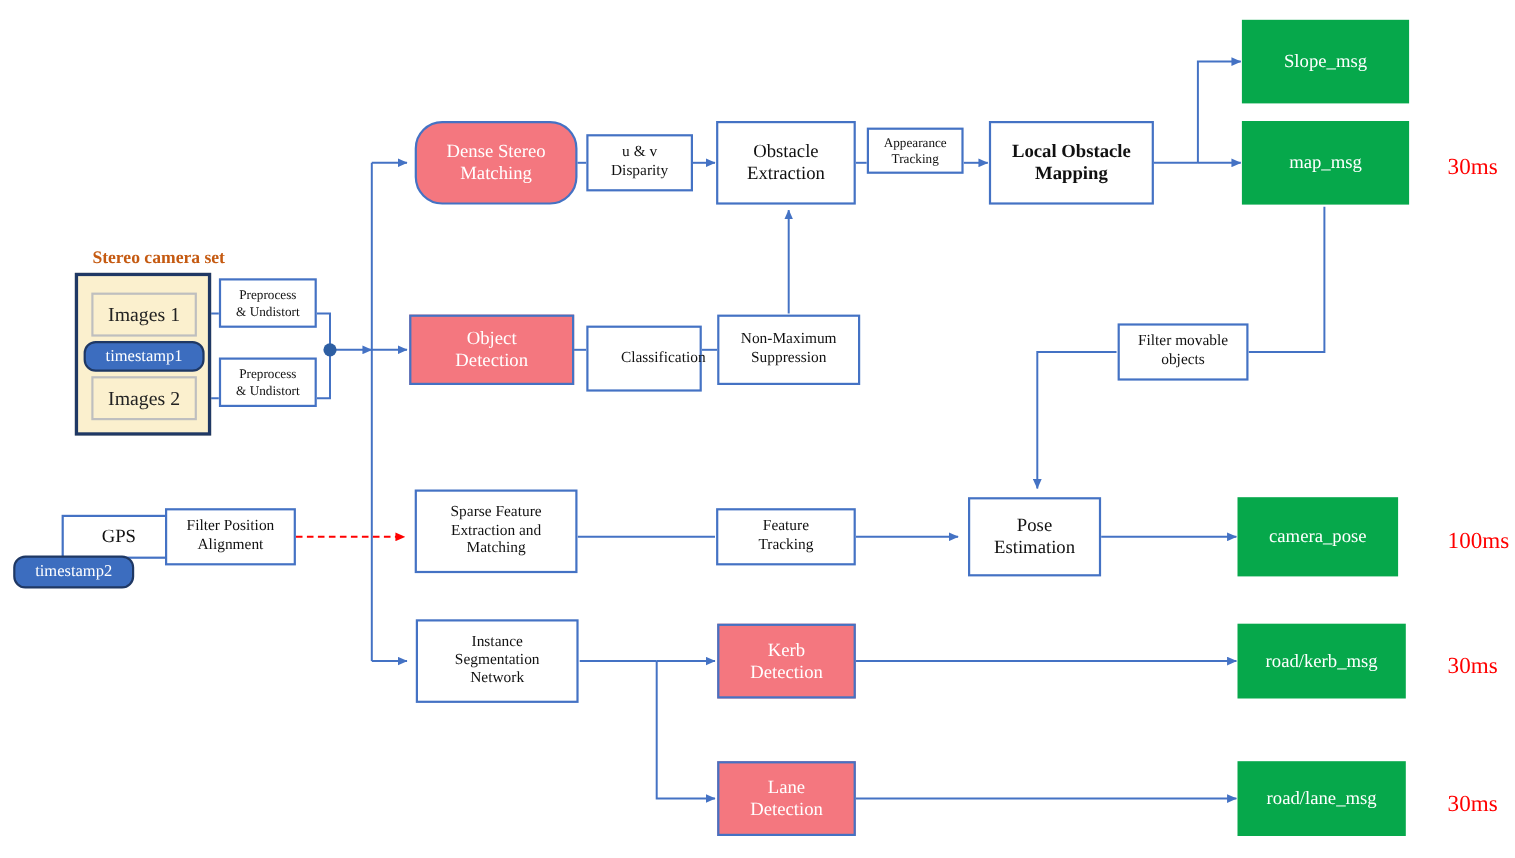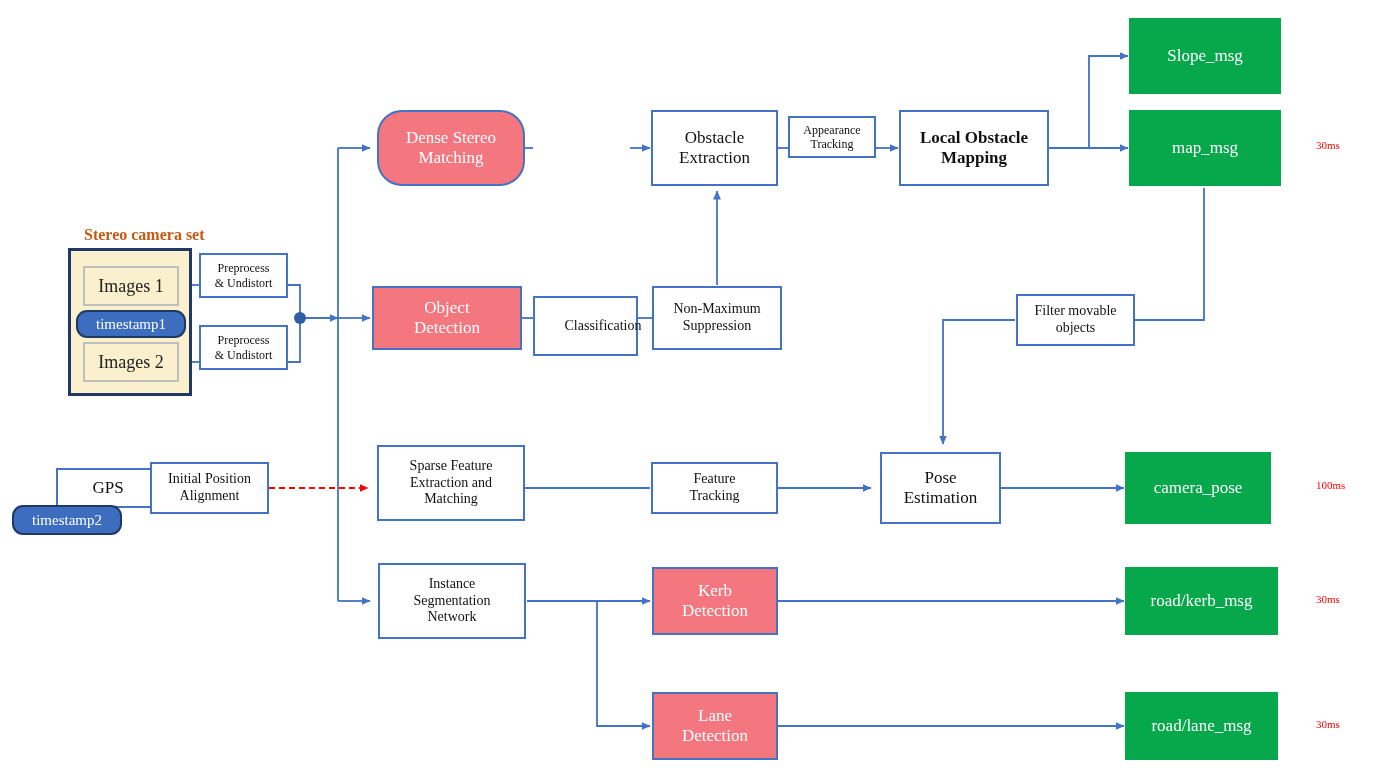--- a/index.html
+++ b/index.html
@@ -16,21 +16,21 @@
   .node.small{font-size:14px;}
   .node.tiny{font-size:12px;}
 
   .camset{position:absolute;border:3px solid #1F3864;background:#FBF0CE;box-sizing:border-box;}
   .camset-title{position:absolute;color:#C55A11;font-weight:bold;font-size:16px;}
   .imgbox{position:absolute;border:2px solid #BFBFBF;background:#FBF0CE;box-sizing:border-box;
           display:flex;align-items:center;justify-content:center;font-size:18px;color:#222;}
   .pill{position:absolute;border:2px solid #1F3864;background:#3C6DBF;color:#fff;
         border-radius:11px;box-sizing:border-box;display:flex;align-items:center;
         justify-content:center;font-size:15px;}
-  .lat{position:absolute;color:#FF0000;font-size:11px;white-space:nowrap;}
+  .lat{position:absolute;color:#FF0000;font-size:21px;white-space:nowrap;}
 </style>
 </head>
 <body>
 
 <div id="canvas">
 
   <svg class="wires" viewBox="0 0 1377 780">
     <defs>
       <marker id="ah" markerWidth="9" markerHeight="8" refX="8.5" refY="4" orient="auto" markerUnits="userSpaceOnUse">
         <path d="M0,0 L9,4 L0,8 z" fill="#4472C4"></path>
@@ -99,40 +99,42 @@
   <div class="node tiny" style="left:199px;top:253px;width:89px;height:45px;white-space:pre-line;">Preprocess
 &amp; Undistort</div>
   <div class="node tiny" style="left:199px;top:325px;width:89px;height:45px;white-space:pre-line;">Preprocess
 &amp; Undistort</div>
 
   <div class="node" style="left:20px;top:468px;width:104px;height:40px;font-size:17px;margin-left:36px;">GPS</div>
   <div class="pill" style="left:12px;top:505px;width:110px;height:30px;">timestamp2</div>
 
   <div class="node proc" style="left:377px;top:110px;width:148px;height:76px;white-space:pre-line;border-radius:25px;">Dense Stereo
 Matching</div>
+  <div class="node small" style="left:533px;top:122px;width:97px;height:52px;white-space:pre-line;">u &amp; v
+Disparity</div>
   <div class="node" style="left:651px;top:110px;width:127px;height:76px;white-space:pre-line;">Obstacle
 Extraction</div>
   <div class="node tiny" style="left:788px;top:116px;width:88px;height:42px;white-space:pre-line;">Appearance
 Tracking</div>
   <div class="node" style="left:899px;top:110px;width:150px;height:76px;white-space:pre-line;font-weight:bold;">Local Obstacle
 Mapping</div>
 
   <div class="node out" style="left:1129px;top:18px;width:152px;height:76px;">Slope_msg</div>
   <div class="node out" style="left:1129px;top:110px;width:152px;height:76px;">map_msg</div>
   <div class="lat" style="left:1316px;top:139px;">30ms</div>
 
   <div class="node proc" style="left:372px;top:286px;width:150px;height:64px;white-space:pre-line;">Object
 Detection</div>
   <div class="node small" style="left:533px;top:296px;width:105px;height:60px;padding-left:35px;">Classification</div>
   <div class="node small" style="left:652px;top:286px;width:130px;height:64px;white-space:pre-line;">Non-Maximum
 Suppression</div>
   <div class="node small" style="left:1016px;top:294px;width:119px;height:52px;white-space:pre-line;">Filter movable
 objects</div>
 
-  <div class="node small" style="left:150px;top:462px;width:119px;height:52px;white-space:pre-line;">Initial Position
+  <div class="node small" style="left:150px;top:462px;width:119px;height:52px;white-space:pre-line;">Filter Position
 Alignment</div>
   <div class="node small" style="left:377px;top:445px;width:148px;height:76px;white-space:pre-line;">Sparse Feature
 Extraction and
 Matching</div>
   <div class="node small" style="left:651px;top:462px;width:127px;height:52px;white-space:pre-line;">Feature
 Tracking</div>
   <div class="node" style="left:880px;top:452px;width:121px;height:72px;white-space:pre-line;">Pose
 Estimation</div>
   <div class="node out" style="left:1125px;top:452px;width:146px;height:72px;">camera_pose</div>
   <div class="lat" style="left:1316px;top:479px;">100ms</div>

